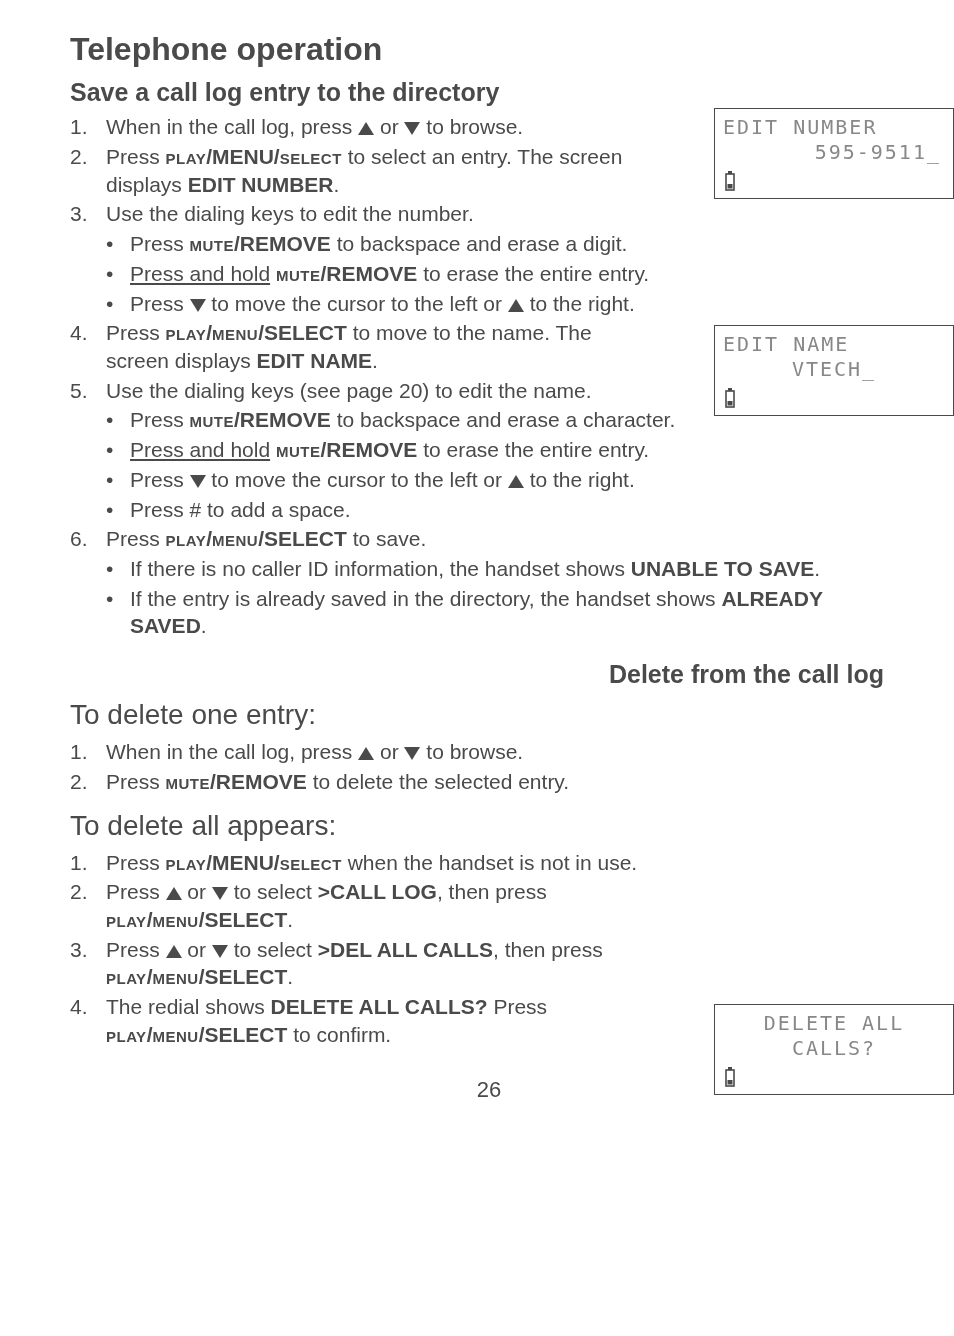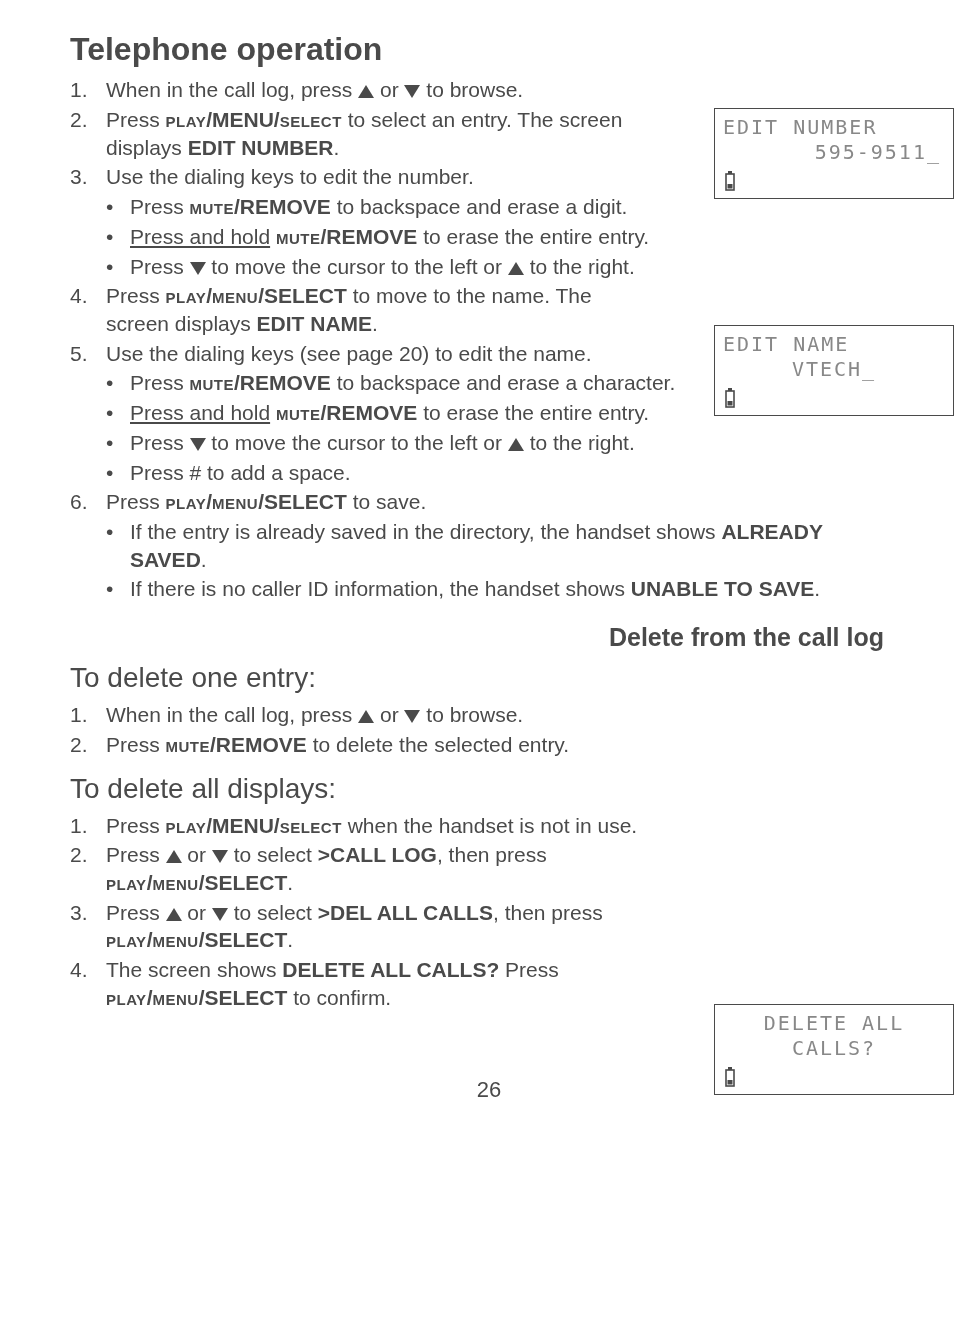--- a/index.html
+++ b/index.html
@@ -114,20 +114,21 @@
   }
 </style>
 </head>
 <body>
 
 <div class="page">
   <div class="content">
 
     <h1>Telephone operation</h1>
 
+    <h2>Save a call log entry to the directory</h2>
 
     <ol>
       <li>
         <span>When in the call log, press </span><span class="arrow-up"></span><span> or </span><span class="arrow-down"></span><span> to browse.</span>
       </li>
       <li style="padding-right:250px;">
         <span>Press </span><span class="bold"><span class="sc">play</span><span>/MENU/</span><span class="sc">select</span></span><span> to select an entry. The screen displays </span><span class="bold">EDIT NUMBER</span><span>.</span>
       </li>
       <li>
         <span>Use the dialing keys to edit the number.</span>
@@ -145,51 +146,51 @@
         <ul class="sub">
           <li><span>Press </span><span class="bold"><span class="sc">mute</span><span>/REMOVE</span></span><span> to backspace and erase a character.</span></li>
           <li><span class="u">Press and hold</span><span> </span><span class="bold"><span class="sc">mute</span><span>/REMOVE</span></span><span> to erase the entire entry.</span></li>
           <li><span>Press </span><span class="arrow-down"></span><span> to move the cursor to the left or </span><span class="arrow-up"></span><span> to the right.</span></li>
           <li><span>Press # to add a space.</span></li>
         </ul>
       </li>
       <li>
         <span>Press </span><span class="bold"><span class="sc">play</span><span>/</span><span class="sc">menu</span><span>/SELECT</span></span><span> to save.</span>
         <ul class="sub">
+          <li><span>If there is no caller ID information, the handset shows </span><span class="bold">UNABLE TO SAVE</span><span>.</span></li>
           <li><span>If the entry is already saved in the directory, the handset shows </span><span class="bold">ALREADY SAVED</span><span>.</span></li>
-          <li><span>If there is no caller ID information, the handset shows </span><span class="bold">UNABLE TO SAVE</span><span>.</span></li>
         </ul>
       </li>
     </ol>
 
     <h2 style="margin-top:18px;text-align:right;">Delete from the call log</h2>
 
     <h3>To delete one entry:</h3>
     <ol>
       <li>
         <span>When in the call log, press </span><span class="arrow-up"></span><span> or </span><span class="arrow-down"></span><span> to browse.</span>
       </li>
       <li>
         <span>Press </span><span class="bold"><span class="sc">mute</span><span>/REMOVE</span></span><span> to delete the selected entry.</span>
       </li>
     </ol>
 
-    <h3 style="margin-top:12px;">To delete all displays:</h3>
+    <h3 style="margin-top:12px;">To delete all appears:</h3>
     <ol>
       <li>
         <span>Press </span><span class="bold"><span class="sc">play</span><span>/MENU/</span><span class="sc">select</span></span><span> when the handset is not in use.</span>
       </li>
       <li style="padding-right:270px;">
         <span>Press </span><span class="arrow-up"></span><span> or </span><span class="arrow-down"></span><span> to select </span><span class="bold">&gt;CALL LOG</span><span>, then press </span><span class="bold"><span class="sc">play</span><span>/</span><span class="sc">menu</span><span>/SELECT</span></span><span>.</span>
       </li>
       <li style="padding-right:270px;">
         <span>Press </span><span class="arrow-up"></span><span> or </span><span class="arrow-down"></span><span> to select </span><span class="bold">&gt;DEL ALL CALLS</span><span>, then press </span><span class="bold"><span class="sc">play</span><span>/</span><span class="sc">menu</span><span>/SELECT</span></span><span>.</span>
       </li>
       <li style="padding-right:270px;">
-        <span>The screen shows </span><span class="bold">DELETE ALL CALLS?</span><span> Press </span><span class="bold"><span class="sc">play</span><span>/</span><span class="sc">menu</span><span>/SELECT</span></span><span> to confirm.</span>
+        <span>The redial shows </span><span class="bold">DELETE ALL CALLS?</span><span> Press </span><span class="bold"><span class="sc">play</span><span>/</span><span class="sc">menu</span><span>/SELECT</span></span><span> to confirm.</span>
       </li>
     </ol>
 
   </div>
 
   <div class="lcd" style="top:108px;">
     <div class="line1">EDIT NUMBER</div>
     <div class="line2">595-9511_</div>
     <div class="batt-row">
       <svg class="batt-icon" viewBox="0 0 12 20" width="12" height="20">

